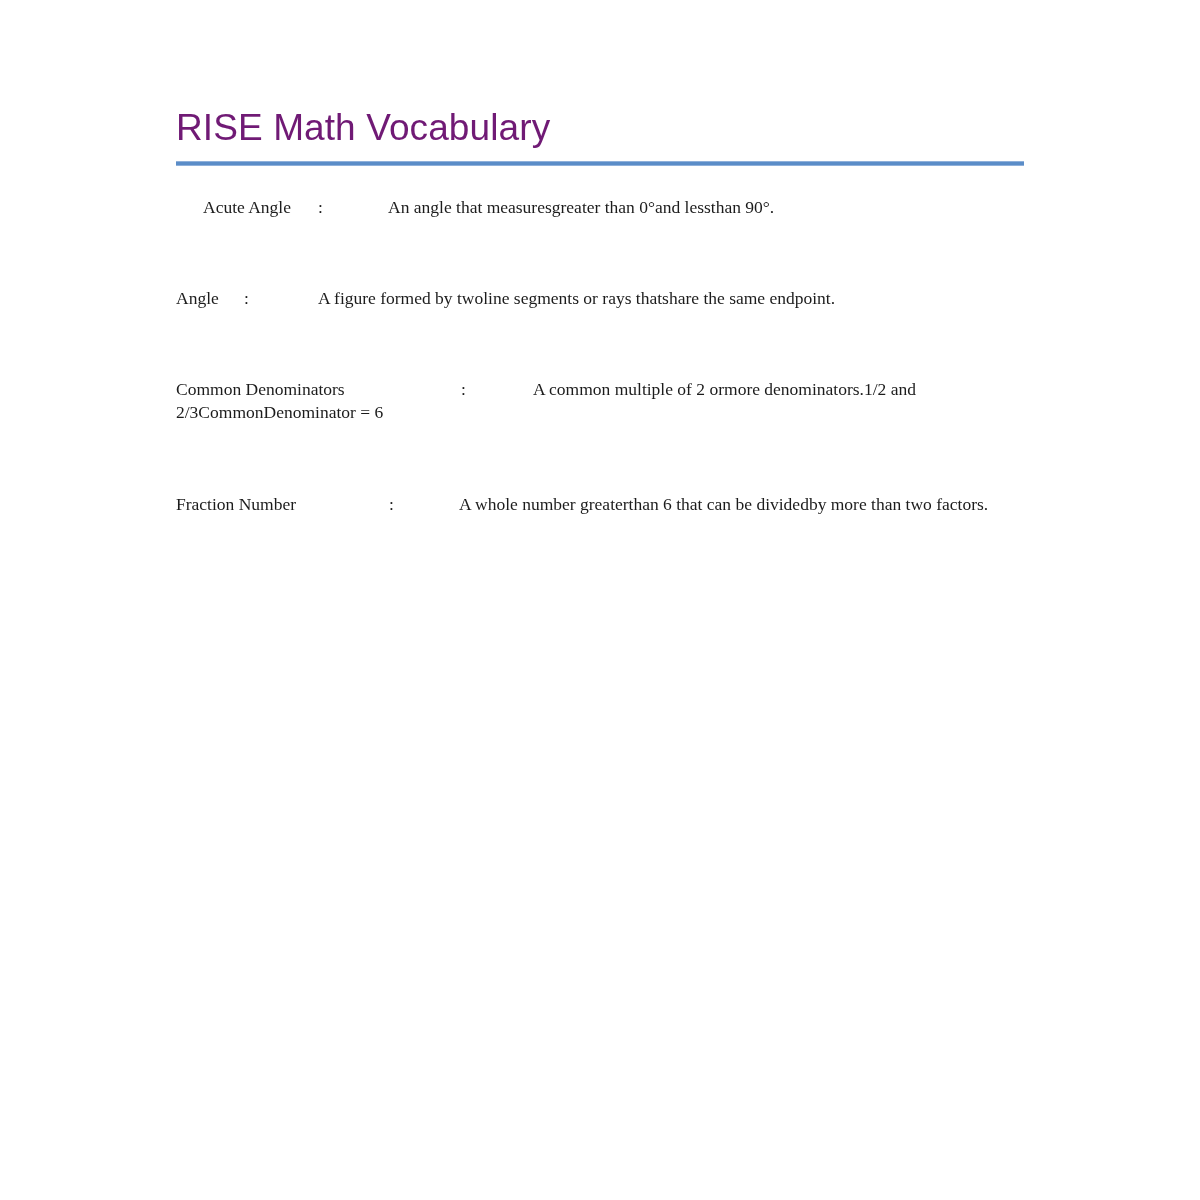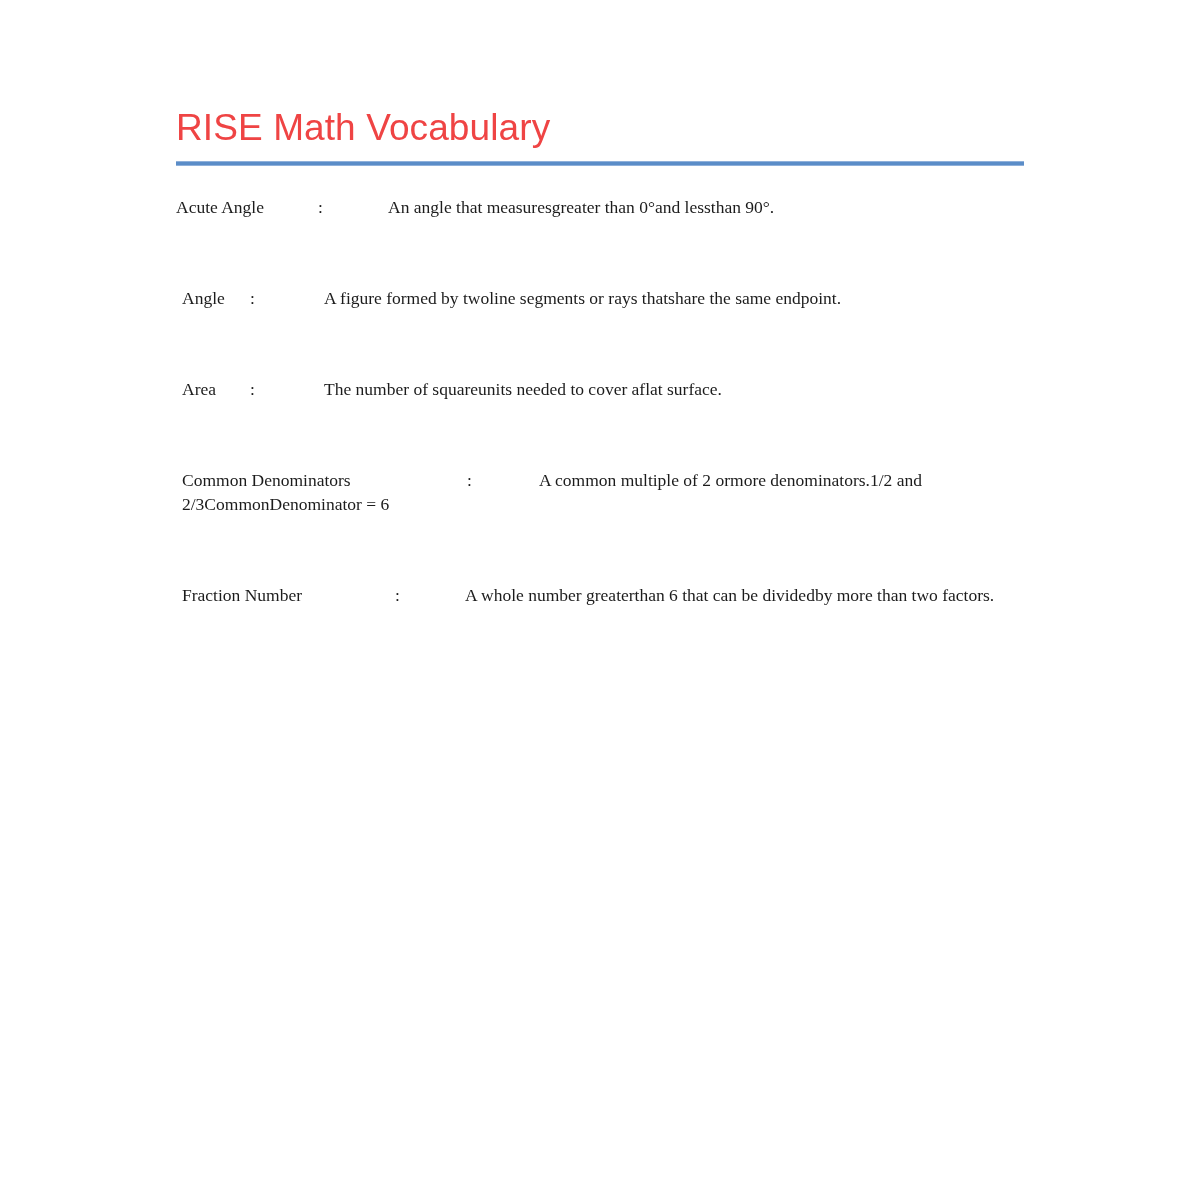--- a/index.html
+++ b/index.html
@@ -30,21 +30,21 @@
     top: 106px;
     width: 848px;
   }
 
   .doc-title {
     font-family: "Liberation Sans", "DejaVu Sans", sans-serif;
     font-size: 37px;
     font-weight: 400;
     letter-spacing: 0.1px;
     line-height: 1.18;
-    color: #ef4444;
+    color: #701a75;
     margin: 0;
     padding: 0 0 4px 0;
     white-space: nowrap;
   }
 
   .title-rule {
     width: 848px;
     height: 3px;
     background: #partial;
     background: #5b8dc8;
@@ -63,21 +63,20 @@
     font-size: 17.5px;
     line-height: 1.33;
     margin: 0;
     padding: 0;
     color: #1c1c1c;
   }
 
   
   .entry + .entry {
     margin-top: 68px;
-    margin-left: 6px;
   }
 
   .entry-line {
     display: block;
     text-indent: 0;
   }
 
   .term {
     display: inline-block;
     vertical-align: baseline;
@@ -90,21 +89,21 @@
     vertical-align: baseline;
     white-space: pre;
   }
 
   .definition {
     display: inline;
     vertical-align: baseline;
   }
 
   
-  .cell-a .term  { min-width: 142px; }
+  .cell-a .term  { min-width: 142px; text-align: center; }
   .cell-a .colon { min-width: 70px; }
   .cell-b .term  { min-width: 68px; }
   .cell-b .colon { min-width: 74px; }
   .cell-c .term  { min-width: 212px; }
   .cell-c .colon { min-width: 70px; }
   .cell-d .term  { min-width: 285px; }
   .cell-d .colon { min-width: 72px; }
   .cell-e .term  { min-width: 213px; }
   .cell-e .colon { min-width: 70px; }
 </style>
@@ -119,23 +118,20 @@
 
     <div class="title-rule"></div>
 
     <div class="entries" id="entry-list">
         <div class="entry cell-a">
           <span class="entry-line"><span class="term">Acute Angle</span><span class="colon">:</span><span class="definition">An angle that measuresgreater than 0°and lessthan 90°.</span></span>
         </div>
         <div class="entry cell-b">
           <span class="entry-line"><span class="term">Angle</span><span class="colon">:</span><span class="definition">A figure formed by twoline segments or rays thatshare the same endpoint.</span></span>
         </div>
-        <div class="entry cell-b">
-          <span class="entry-line"><span class="term">Area</span><span class="colon">:</span><span class="definition">The number of squareunits needed to cover aflat surface.</span></span>
-        </div>
         <div class="entry cell-d">
           <span class="entry-line"><span class="term">Common Denominators</span><span class="colon">:</span><span class="definition">A common multiple of 2 ormore denominators.1/2 and 2/3CommonDenominator = 6</span></span>
         </div>
         <div class="entry cell-e">
           <span class="entry-line"><span class="term">Fraction Number</span><span class="colon">:</span><span class="definition">A whole number greaterthan 6 that can be dividedby more than two factors.</span></span>
         </div>
       </div>
 
   </div>
 

